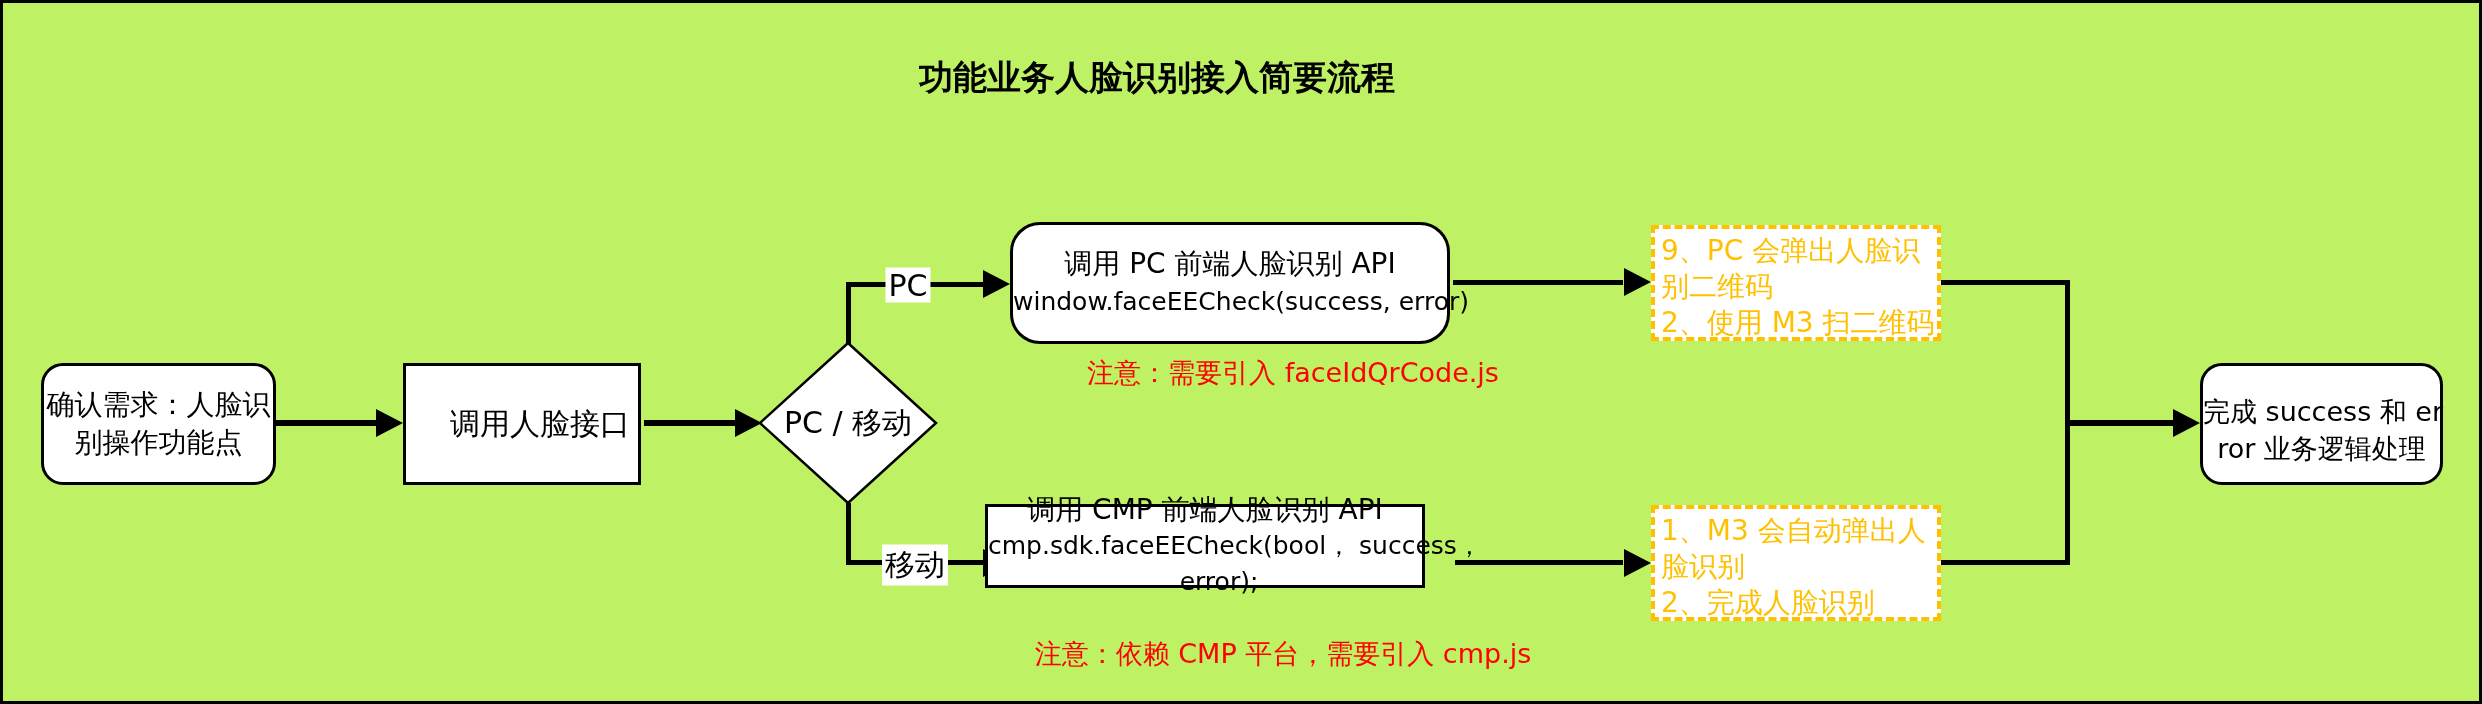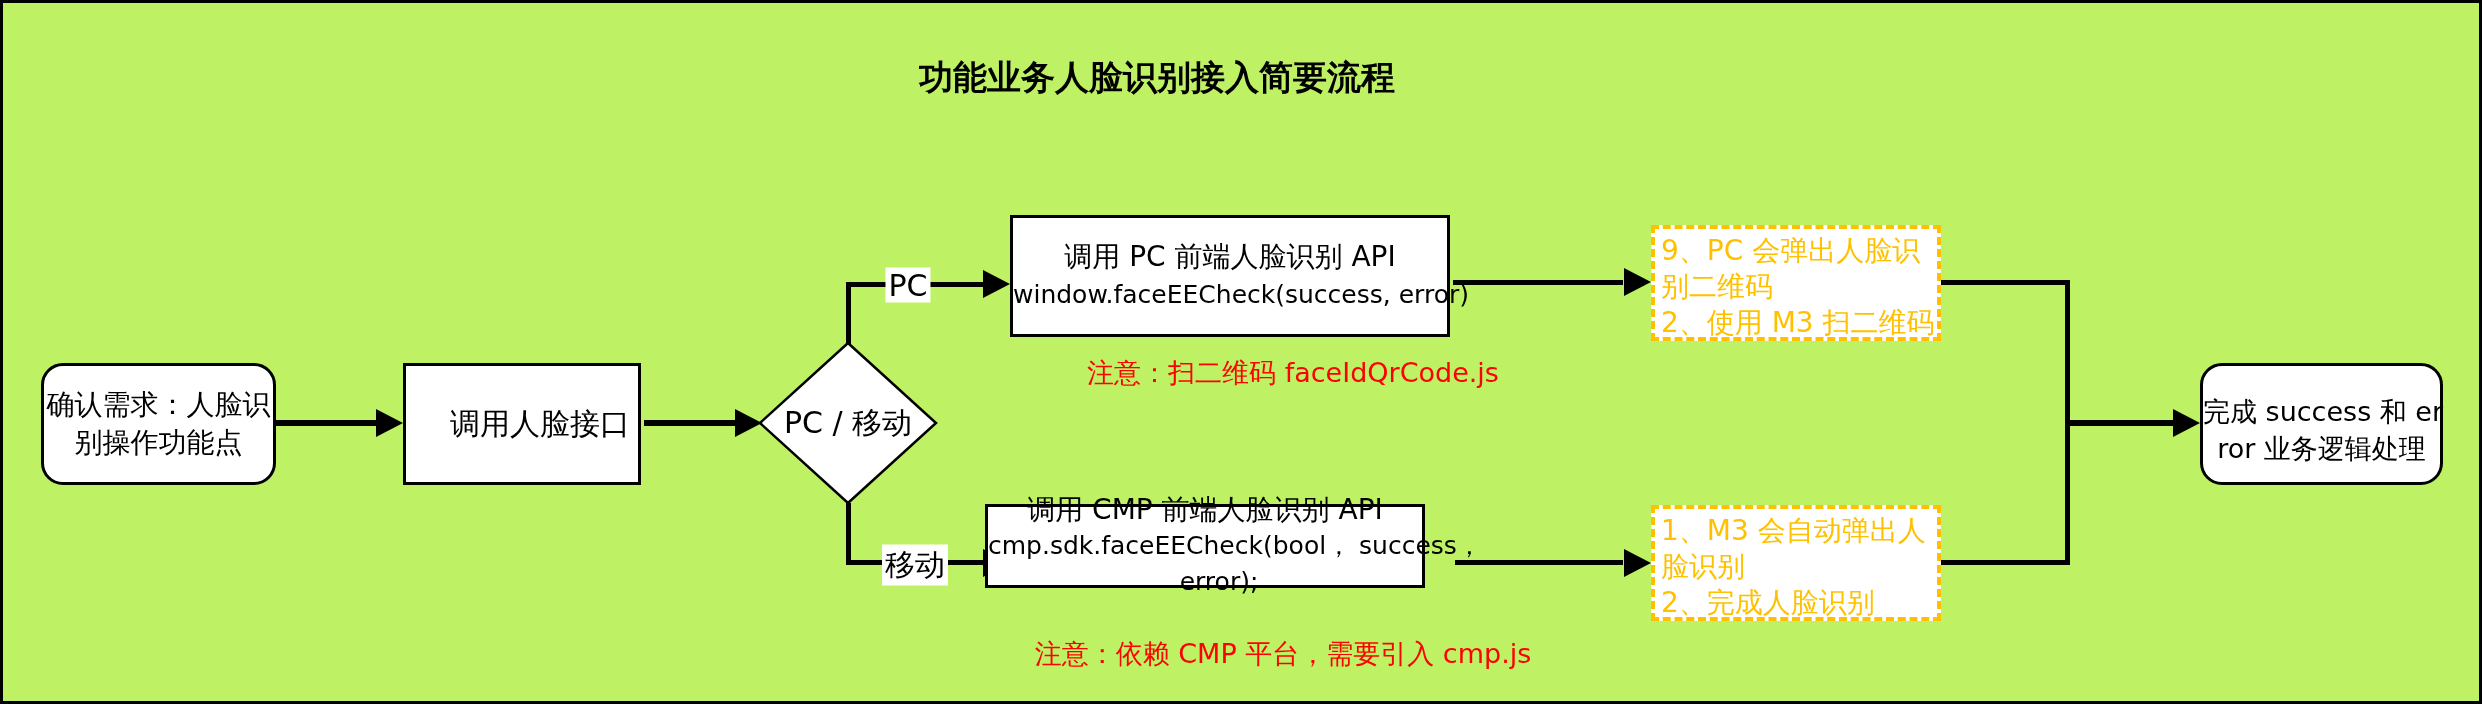--- a/index.html
+++ b/index.html
@@ -76,28 +76,28 @@
       <polygon points="90,2 178,82 90,162 2,82" fill="#ffffff" stroke="#000000" stroke-width="2.5"></polygon>
     </svg>
     <div class="edge-label">PC / 移动</div>
   </div>
 
   <div class="vline" style="left:843px;top:279px;width:5px;height:62px;"></div>
   <div class="hline" style="left:843px;top:279px;width:139px;height:5px;"></div>
   <div class="arrowhead" style="left:980px;top:267px;"></div>
   <div class="edge-label" style="left:905px;top:282px;">PC</div>
 
-  <div class="node" style="left:1007px;top:212px;width:440px;height:122px;">
+  <div class="node" style="left:1007px;top:219px;width:440px;height:122px;border-radius:30px;">
     <div class="txt">
       <div>调用 PC 前端人脸识别 API</div>
       <div class="code">window.faceEECheck(success, error)</div>
     </div>
   </div>
 
-  <div class="note" style="left:1290px;top:352px;">注意：扫二维码 faceIdQrCode.js</div>
+  <div class="note" style="left:1290px;top:352px;">注意：需要引入 faceIdQrCode.js</div>
 
   <div class="hline" style="left:1450px;top:277px;width:170px;height:5px;"></div>
   <div class="arrowhead" style="left:1621px;top:265px;"></div>
 
   <div class="resultbox" style="left:1648px;top:222px;width:290px;height:116px;">
     <div>9、PC 会弹出人脸识</div>
     <div>别二维码</div>
     <div>2、使用 M3 扫二维码</div>
   </div>
 

